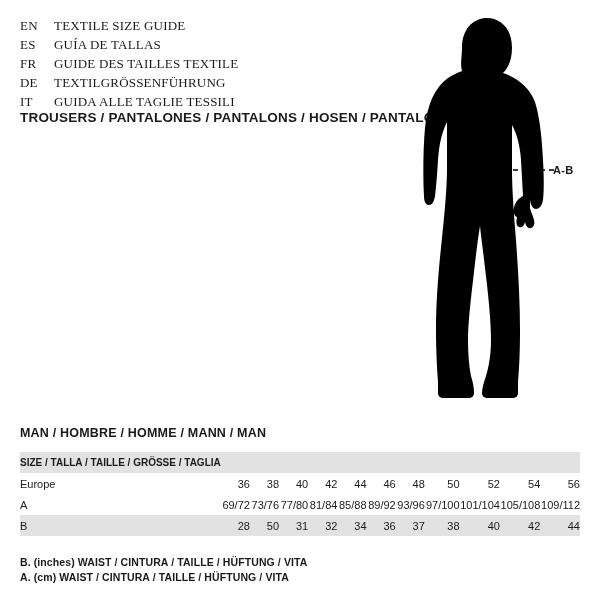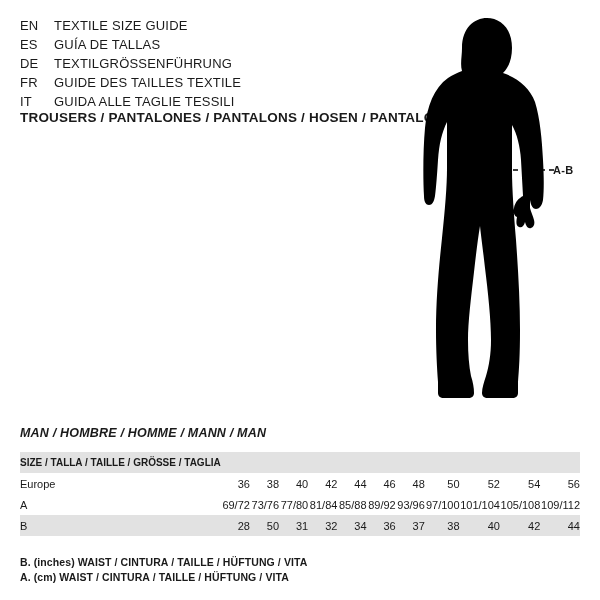--- a/index.html
+++ b/index.html
@@ -31,20 +31,21 @@
     left: 20px;
     width: 330px;
   }
   .lang-row {
     display: flex;
     align-items: flex-start;
     height: 19px;
     line-height: 19px;
     font-size: 13px;
     letter-spacing: 0.2px;
+    font-family: Liberation Serif, serif;
   }
   .lang-code {
     width: 34px;
     flex: 0 0 34px;
     font-size: 13px;
   }
   .lang-label {
     font-size: 13px;
     white-space: nowrap;
   }
@@ -83,21 +84,20 @@
 
   
   .man-title {
     position: absolute;
     top: 426px;
     left: 20px;
     font-size: 12.5px;
     font-weight: bold;
     letter-spacing: 0.2px;
     white-space: nowrap;
-    font-style: italic;
   }
 
   table.size-table {
     position: absolute;
     top: 452px;
     left: 20px;
     width: 560px;
     border-collapse: collapse;
     font-size: 11px;
   }
@@ -146,26 +146,26 @@
   <div class="lang-list">
     <div class="lang-row">
       <span class="lang-code">EN</span>
       <span class="lang-label">TEXTILE SIZE GUIDE</span>
     </div>
     <div class="lang-row">
       <span class="lang-code">ES</span>
       <span class="lang-label">GUÍA DE TALLAS</span>
     </div>
     <div class="lang-row">
+      <span class="lang-code">FR</span>
+      <span class="lang-label">GUIDE DES TAILLES TEXTILE</span>
+    </div>
+    <div class="lang-row">
       <span class="lang-code">DE</span>
       <span class="lang-label">TEXTILGRÖSSENFÜHRUNG</span>
-    </div>
-    <div class="lang-row">
-      <span class="lang-code">FR</span>
-      <span class="lang-label">GUIDE DES TAILLES TEXTILE</span>
     </div>
     <div class="lang-row">
       <span class="lang-code">IT</span>
       <span class="lang-label">GUIDA ALLE TAGLIE TESSILI</span>
     </div>
   </div>
 
   <div class="trousers-title">TROUSERS / PANTALONES / PANTALONS / HOSEN / PANTALONI</div>
 
   <div class="figure-wrap">

